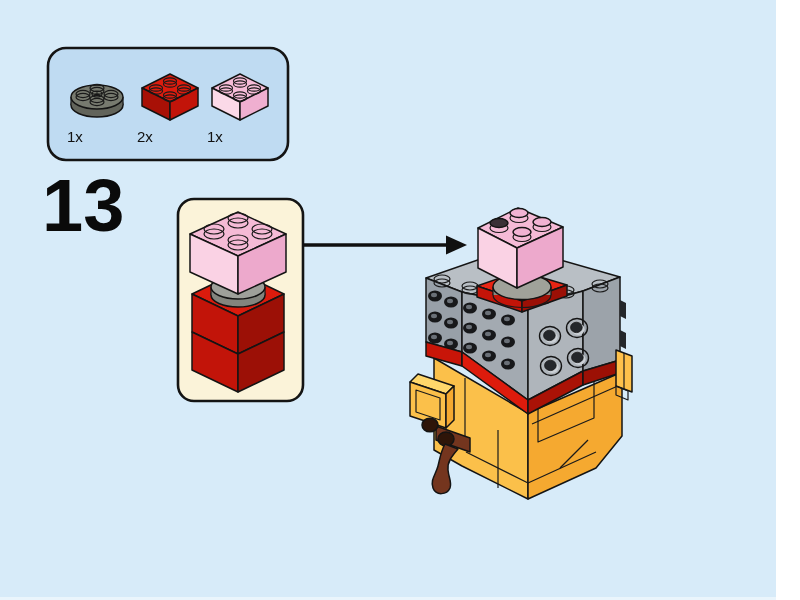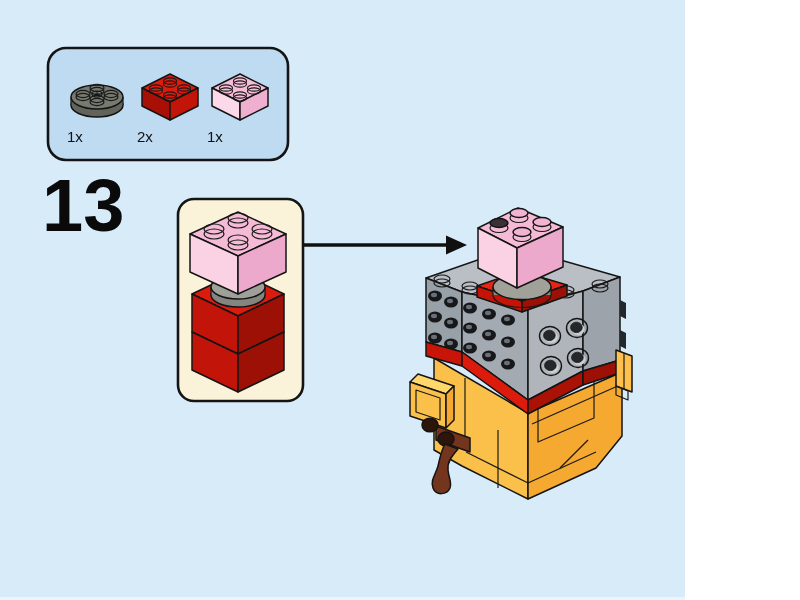--- a/index.html
+++ b/index.html
@@ -1,16 +1,16 @@
 <!DOCTYPE html>
 <html><head>
 <meta charset="utf-8">
 <style>
   html,body{margin:0;padding:0;}
-  .page{position:relative;width:685px;height:600px;background:#D7EBF9;overflow:hidden;
+  .page{position:relative;width:776px;height:600px;background:#D7EBF9;overflow:hidden;
         font-family:"Liberation Sans",sans-serif;}
   svg{position:absolute;left:0;top:0;}
   .o{stroke:#141414;stroke-width:1.5;stroke-linejoin:round;}
   .o2{stroke:#141414;stroke-width:2.6;stroke-linejoin:round;}
   .ln{stroke:#1a1a1a;stroke-width:1.2;fill:none;stroke-linejoin:round;}
   .lbl{font-family:"Liberation Sans",sans-serif;font-size:15px;fill:#111;}
   .stepnum{font-family:"Liberation Sans",sans-serif;font-size:74px;font-weight:bold;fill:#0a0a0a;}
 </style>
 </head>
 <body>

